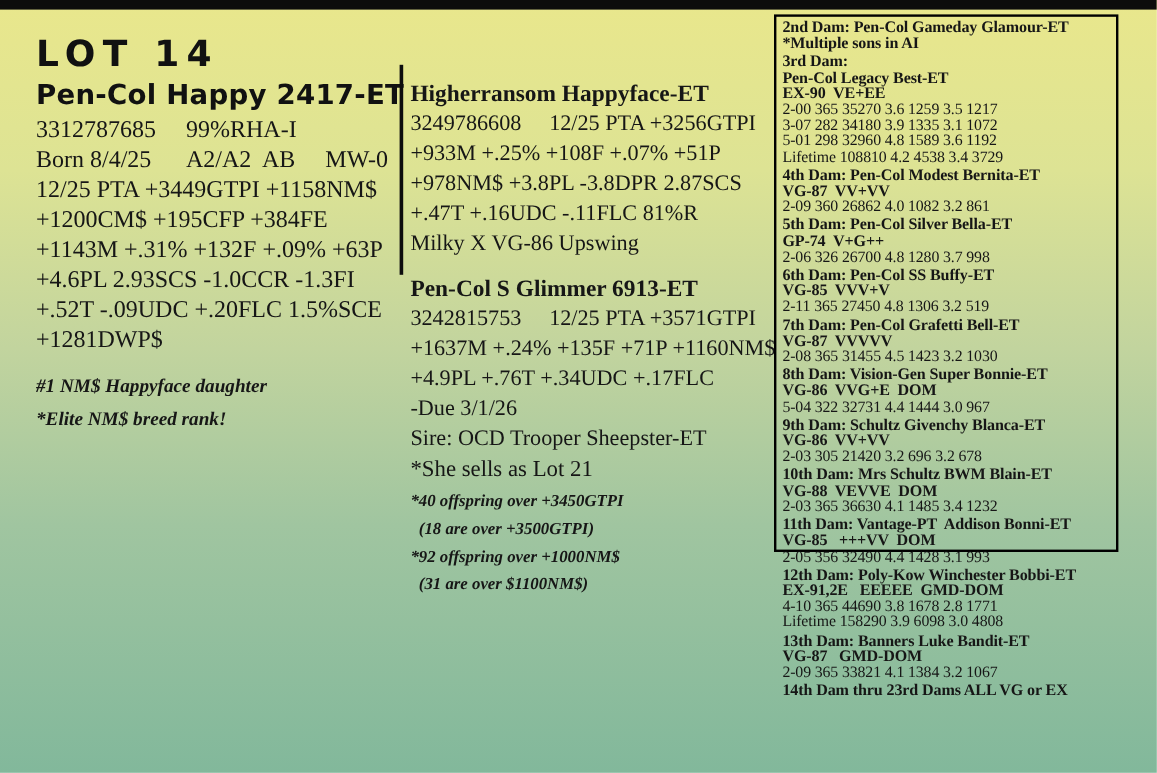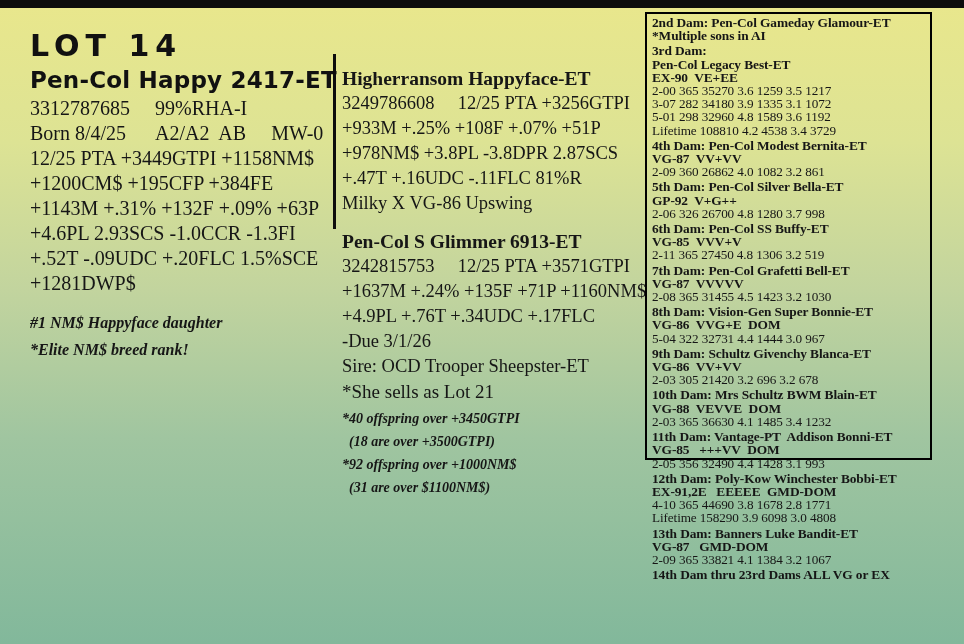--- a/index.html
+++ b/index.html
@@ -121,21 +121,21 @@
         <div class="line">5-01 298 32960 4.8 1589 3.6 1192</div>
         <div class="line">Lifetime 108810 4.2 4538 3.4 3729</div>
       </div>
       <div class="entry">
         <div class="line b">4th Dam: Pen-Col Modest Bernita-ET</div>
         <div class="line b">VG-87  VV+VV</div>
         <div class="line">2-09 360 26862 4.0 1082 3.2 861</div>
       </div>
       <div class="entry">
         <div class="line b">5th Dam: Pen-Col Silver Bella-ET</div>
-        <div class="line b">GP-92  V+G++</div>
+        <div class="line b">GP-74  V+G++</div>
         <div class="line">2-06 326 26700 4.8 1280 3.7 998</div>
       </div>
       <div class="entry">
         <div class="line b">6th Dam: Pen-Col SS Buffy-ET</div>
         <div class="line b">VG-85  VVV+V</div>
         <div class="line">2-11 365 27450 4.8 1306 3.2 519</div>
       </div>
       <div class="entry">
         <div class="line b">7th Dam: Pen-Col Grafetti Bell-ET</div>
         <div class="line b">VG-87  VVVVV</div>

